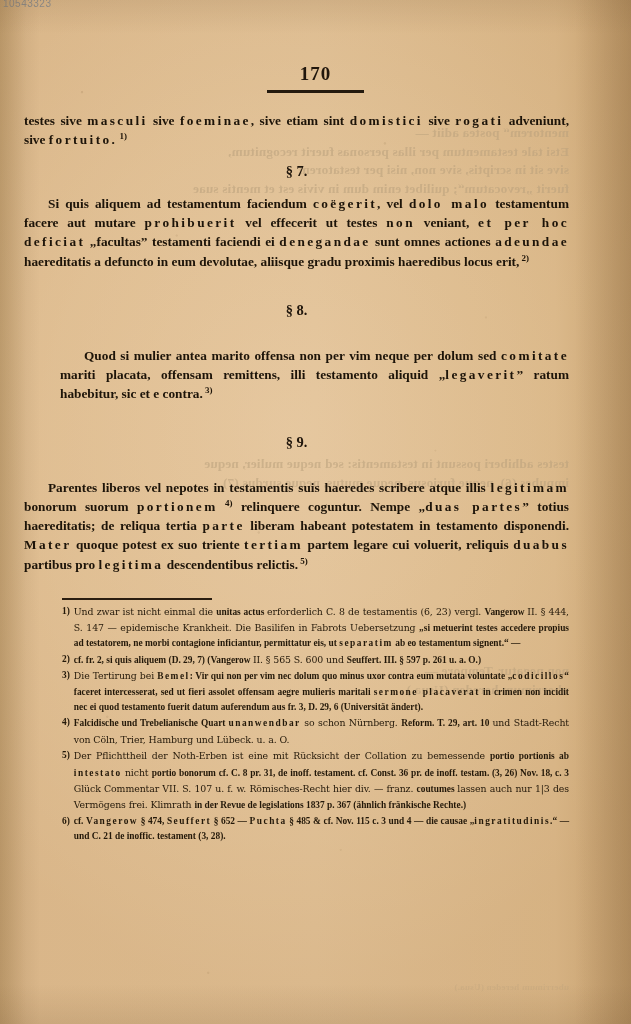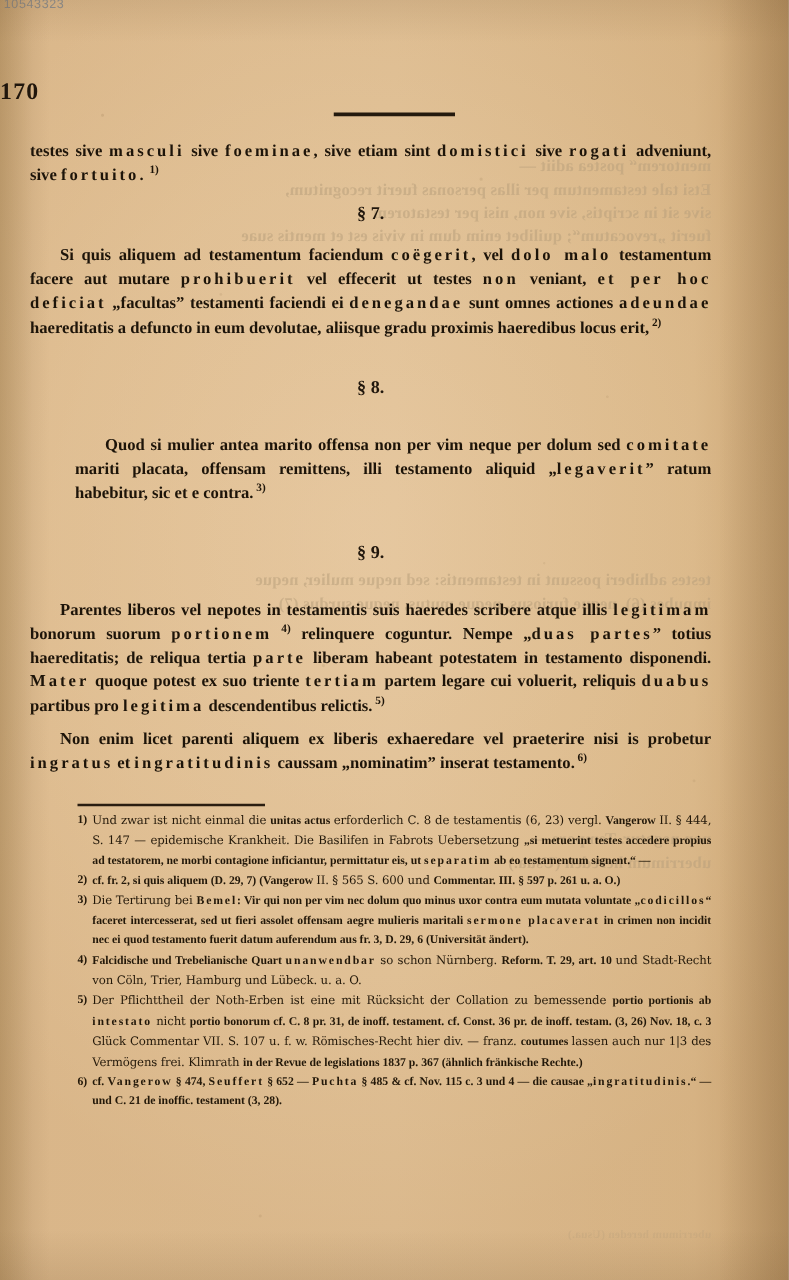--- a/index.html
+++ b/index.html
@@ -56,21 +56,21 @@
   .scanid{
     position:absolute;left:3px;top:-2px;
     font-family:"Liberation Sans",sans-serif;
     font-size:10px;color:#8d8d8d;letter-spacing:.5px;
     pointer-events:none;
   }
 
   .content{position:relative;z-index:3;}
 
   .folio{
-    text-align:left;font-weight:700;font-size:19px;
+    text-align:center;font-weight:700;font-size:19px;
     color:#20160c;letter-spacing:1px;
     margin:0;padding-top:63px;
   }
   .folio-rule{
     width:97px;height:3px;background:#241a0e;
     margin:5px auto 0;
   }
 
   .body{
     margin:0;padding:0 62px;
@@ -141,33 +141,32 @@
     <div class="body" style="margin-top:18px;padding-left:24px;">
       <p id="s7lead"><span>testes sive </span><span class="sp">masculi</span><span> sive </span><span class="sp">foeminae</span><span>, sive etiam sint </span><span class="sp">domistici</span><span> sive </span><span class="sp">rogati</span><span> adveniunt, sive </span><span class="sp">fortuito.</span><sup> 1)</sup></p>
       <div class="sect" style="margin-top:13px;">§ 7.</div>
       <p class="para-ind" style="margin-top:13px;" id="s7body"><span>Si quis aliquem ad testamentum faciendum </span><span class="sp">coëgerit</span><span>, vel </span><span class="sp">dolo malo</span><span> testamentum facere aut mutare </span><span class="sp">prohibuerit</span><span> vel effecerit ut testes </span><span class="sp">non</span><span> veniant, </span><span class="sp">et per hoc deficiat</span><span> „facultas” testamenti faciendi ei </span><span class="sp">denegandae</span><span> sunt omnes actiones </span><span class="sp">adeundae</span><span> haereditatis a defuncto in eum devolutae, aliisque gradu proximis haeredibus locus erit,</span><sup> 2)</sup></p>
 
       <div class="sect" style="margin-top:30px;">§ 8.</div>
       <p class="para-ind" style="margin-top:26px;margin-left:36px;" id="s8body"><span>Quod si mulier antea marito offensa non per vim neque per dolum sed </span><span class="sp">comitate</span><span> mariti placata, offensam remittens, illi testamento aliquid „</span><span class="sp">legaverit</span><span>” ratum habebitur, sic et e contra.</span><sup> 3)</sup></p>
 
       <div class="sect" style="margin-top:30px;">§ 9.</div>
       <p class="para-ind" style="margin-top:26px;" id="s9body"><span>Parentes liberos vel nepotes in testamentis suis haeredes scribere atque illis </span><span class="sp">legitimam</span><span> bonorum suorum </span><span class="sp">portionem</span><sup> 4)</sup><span> relinquere coguntur. Nempe „</span><span class="sp">duas partes</span><span>” totius haereditatis; de reliqua tertia </span><span class="sp">parte</span><span> liberam habeant potestatem in testamento disponendi. </span><span class="sp">Mater</span><span> quoque potest ex suo triente </span><span class="sp">tertiam</span><span> partem legare cui voluerit, reliquis </span><span class="sp">duabus</span><span> partibus pro </span><span class="sp">legitima</span><span> descendentibus relictis.</span><sup> 5)</sup></p>
-      <p class="para-ind" style="margin-top:7px;" id="s9close"><span>Non enim licet parenti aliquem ex liberis exhaeredare vel praeterire nisi is probetur </span><span class="sp">ingratus</span><span> et </span><span class="sp">ingratitudinis</span><span> caussam „nominatim” inserat testamento.</span><sup> 6)</sup></p>
     </div>
 
     <div class="fn-rule" style="margin-top:24px;"></div>
 
     <div class="notes" id="notes">
         <div class="note">
           <span class="note-num">1)</span>
           <span class="note-txt"><span class="fr">Und zwar ist nicht einmal die </span><span class="rm">unitas actus </span><span class="fr">erforderlich C. 8 de testamentis (6, 23) vergl. </span><span class="rm">Vangerow </span><span class="fr">II. § 444, S. 147 — epidemische Krankheit. Die Basilifen in Fabrots Uebersetzung </span><span class="rm">„si metuerint testes accedere propius ad testatorem, ne morbi contagione inficiantur, permittatur eis, ut </span><span class="rm lsp">separatim</span><span class="rm"> ab eo testamentum signent.“ —</span></span>
         </div>
         <div class="note">
           <span class="note-num">2)</span>
-          <span class="note-txt"><span class="rm">cf. fr. 2, si quis aliquem (D. 29, 7) (</span><span class="rm">Vangerow </span><span class="fr">II. § 565 S. 600 und </span><span class="rm">Commentar. </span><span class="rm">III. § 597 p. 261 u. a. O.)</span></span>
+          <span class="note-txt"><span class="rm">cf. fr. 2, si quis aliquem (D. 29, 7) (</span><span class="rm">Vangerow </span><span class="fr">II. § 565 S. 600 und </span><span class="rm">Seuffert. </span><span class="rm">III. § 597 p. 261 u. a. O.)</span></span>
         </div>
         <div class="note">
           <span class="note-num">3)</span>
           <span class="note-txt"><span class="fr">Die Tertirung bei </span><span class="rm lsp">Bemel</span><span class="rm">: Vir qui non per vim nec dolum quo minus uxor contra eum mutata voluntate „</span><span class="rm lsp">codicillos</span><span class="rm">“ faceret intercesserat, sed ut fieri assolet offensam aegre mulieris maritali </span><span class="rm lsp">sermone placaverat</span><span class="rm"> in crimen non incidit nec ei quod testamento fuerit datum auferendum aus fr. 3, D. 29, 6 (Universität ändert).</span></span>
         </div>
         <div class="note">
           <span class="note-num">4)</span>
           <span class="note-txt"><span class="rm">Falcidische und Trebelianische Quart </span><span class="rm lsp">unanwendbar</span><span class="fr"> so schon Nürnberg. </span><span class="rm">Reform. T. 29, art. 10 </span><span class="fr">und Stadt-Recht von Cöln, Trier, Hamburg und Lübeck. u. a. O.</span></span>
         </div>
         <div class="note">

